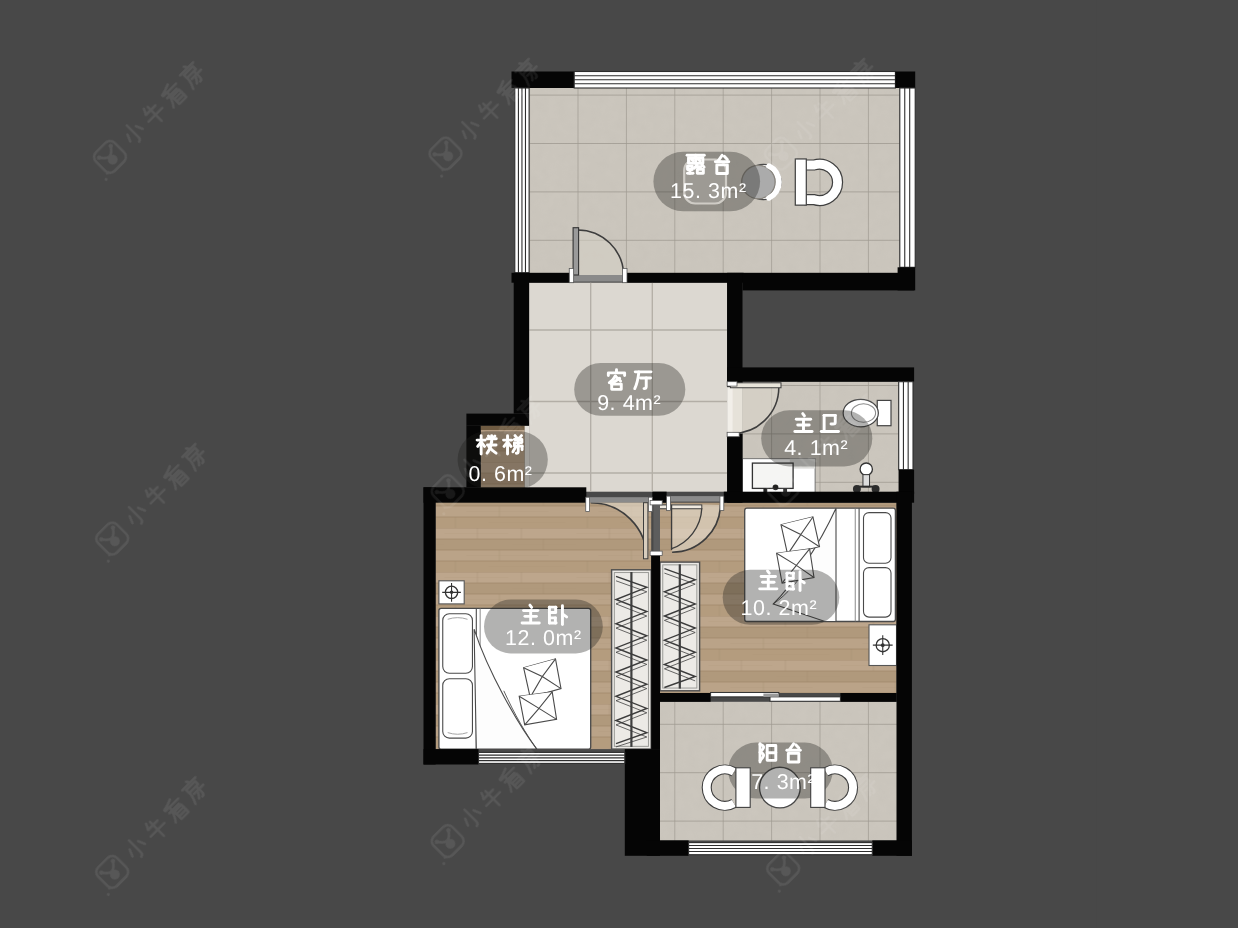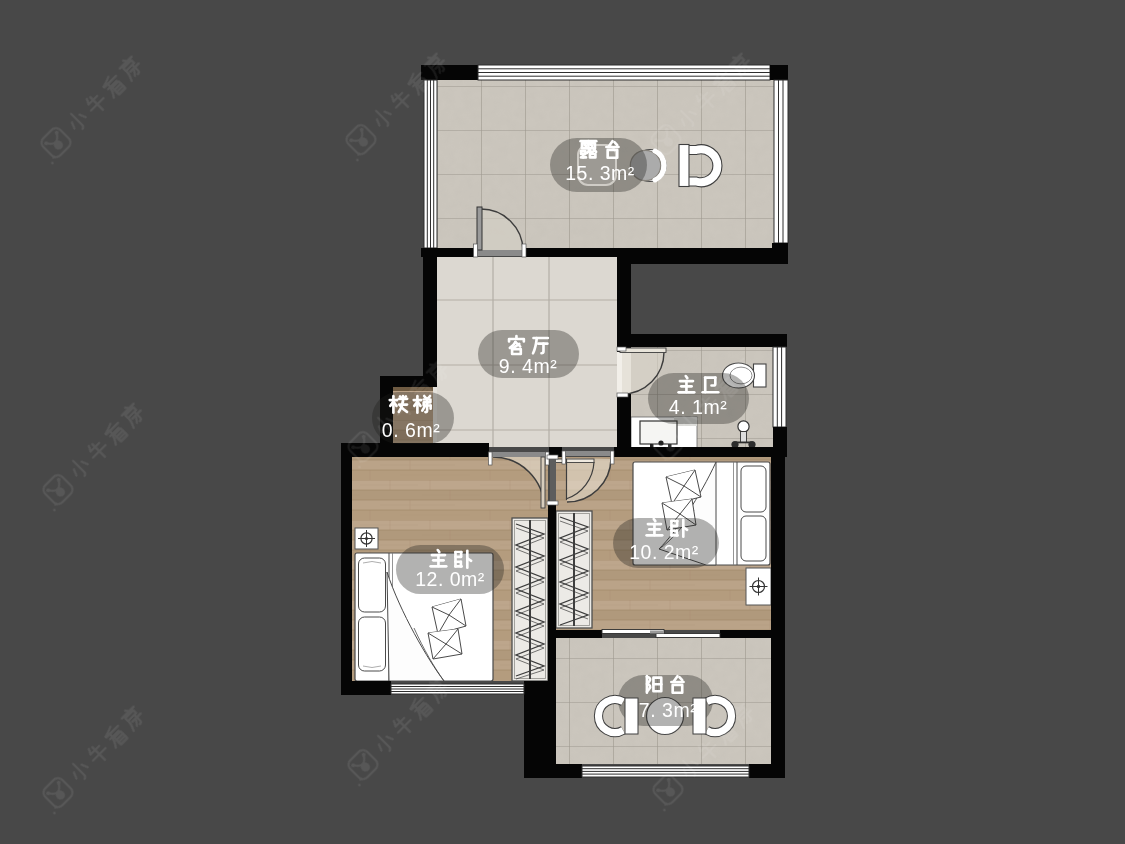--- a/index.html
+++ b/index.html
@@ -1,15 +1,15 @@
 <!DOCTYPE html>
 <html><head><meta charset="utf-8">
 <style>
 html,body{margin:0;padding:0;background:#484848;}
-#stage{position:relative;width:953px;height:844px;overflow:hidden;font-family:"Liberation Sans",sans-serif;}
+#stage{position:relative;width:953px;height:844px;overflow:hidden;font-family:"Liberation Sans",sans-serif;margin-left:44px;}
 text{font-family:"Liberation Sans",sans-serif;}
 </style></head>
 <body>
 <div id="stage">
 <svg width="1125" height="844" viewBox="0 0 1125 844">
 <defs>
 <pattern id="tile" width="44" height="44" patternUnits="userSpaceOnUse" x="41" y="42">
   <rect width="44" height="44" fill="#ccc7be"></rect>
   <path d="M0 0H44M0 0V44" stroke="#9d988e" stroke-width="1.2" fill="none"></path>
 </pattern>

